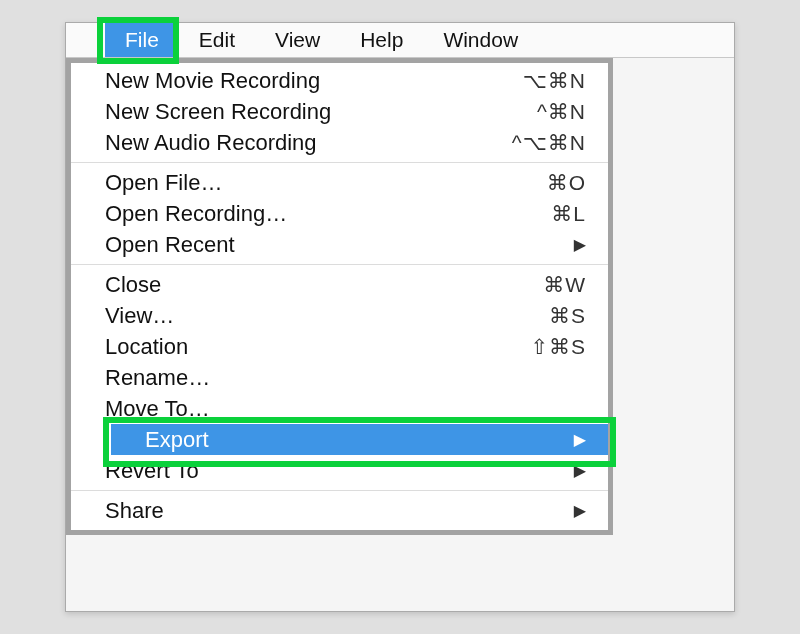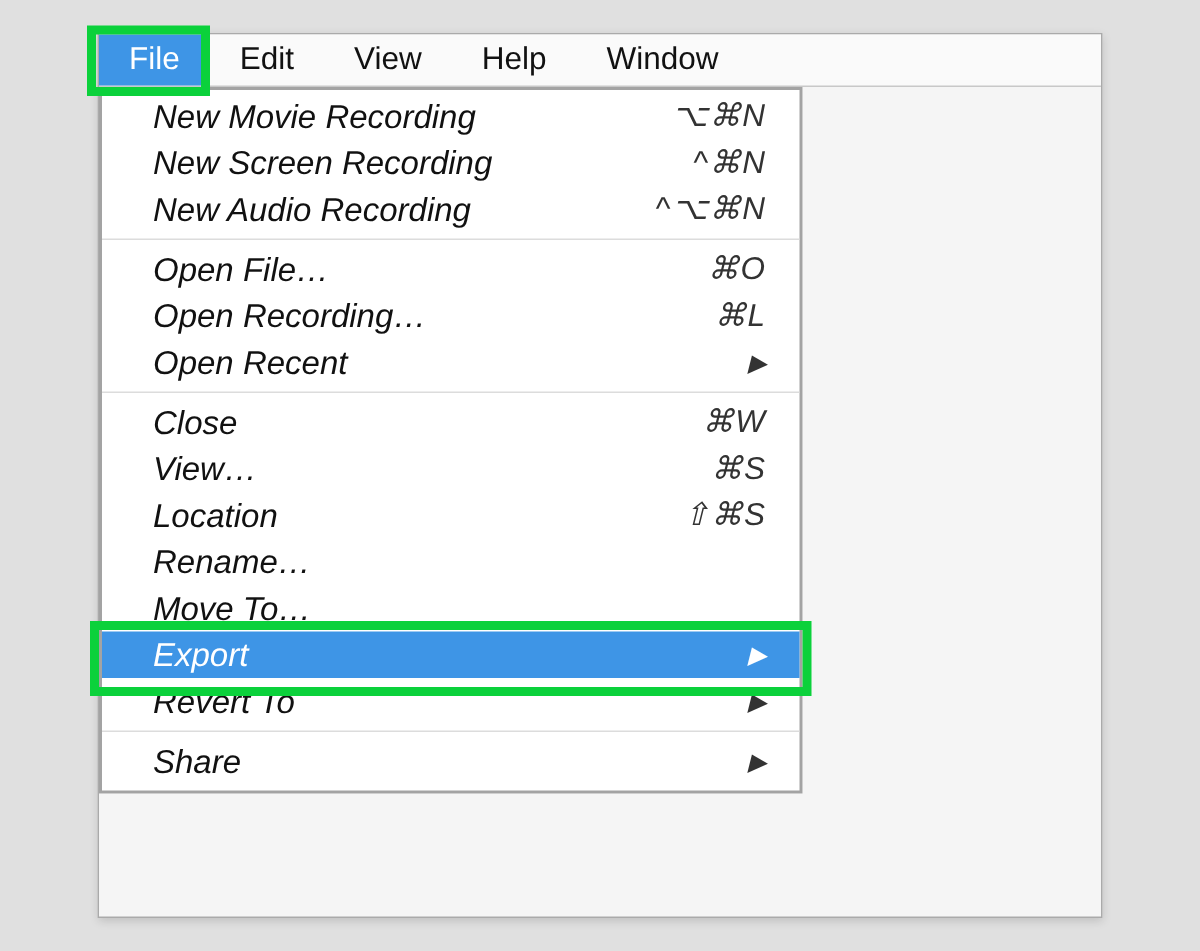--- a/index.html
+++ b/index.html
@@ -59,25 +59,24 @@
      left:-8px;
      right:-8px;
      height:50px;
      top:-7px;
      width:auto;
     }
     .dropdown {
       position: absolute;
       left: 0;
       top: 35px;
-      width: 469px;
+      width: 547px;
       background: #ffffff;
-      border: 2px solid #a3a3a3;
+      border: 5px solid #a3a3a3;
       padding: 2px 0 4px;
-      font-style: italic;
     }
     .menu-row {
       display: flex;
       align-items: center;
       justify-content: space-between;
       padding: 2px 22px 2px 34px;
       font-size: 22px;
       color: #111;
       min-height: 31px;
       position: relative;
@@ -109,21 +108,21 @@
     .menu-row.selected .submenu-arrow {
       color: #fff;
     }
   </style>
 </head>
 <body>
 
 <div class="outer-frame">
 
   <div class="menubar">
-    <div class="menubar-item active" style="position:relative;">
+    <div class="menubar-item active" style="position:relative;margin-left:39px;">
       <span>File</span>
       <div class="green-highlight file"></div>
     </div>
     <div class="menubar-item">
       <span>Edit</span>
     </div>
     <div class="menubar-item">
       <span>View</span>
     </div>
     <div class="menubar-item">
@@ -177,21 +176,21 @@
     <div class="menu-row">
       <span class="menu-label">Location</span>
       <span class="menu-shortcut">⇧⌘S</span>
     </div>
     <div class="menu-row">
       <span class="menu-label">Rename…</span>
     </div>
     <div class="menu-row">
       <span class="menu-label">Move To…</span>
     </div>
-    <div class="menu-row selected" style="position:relative;">
+    <div class="menu-row selected" style="position:relative;margin-left:40px;">
       <span class="menu-label">Export</span>
       <span class="submenu-arrow">▶</span>
       <div class="green-highlight export"></div>
     </div>
     <div class="menu-row">
       <span class="menu-label">Revert To</span>
       <span class="submenu-arrow">▶</span>
     </div>
 
     <div class="menu-sep"></div>

